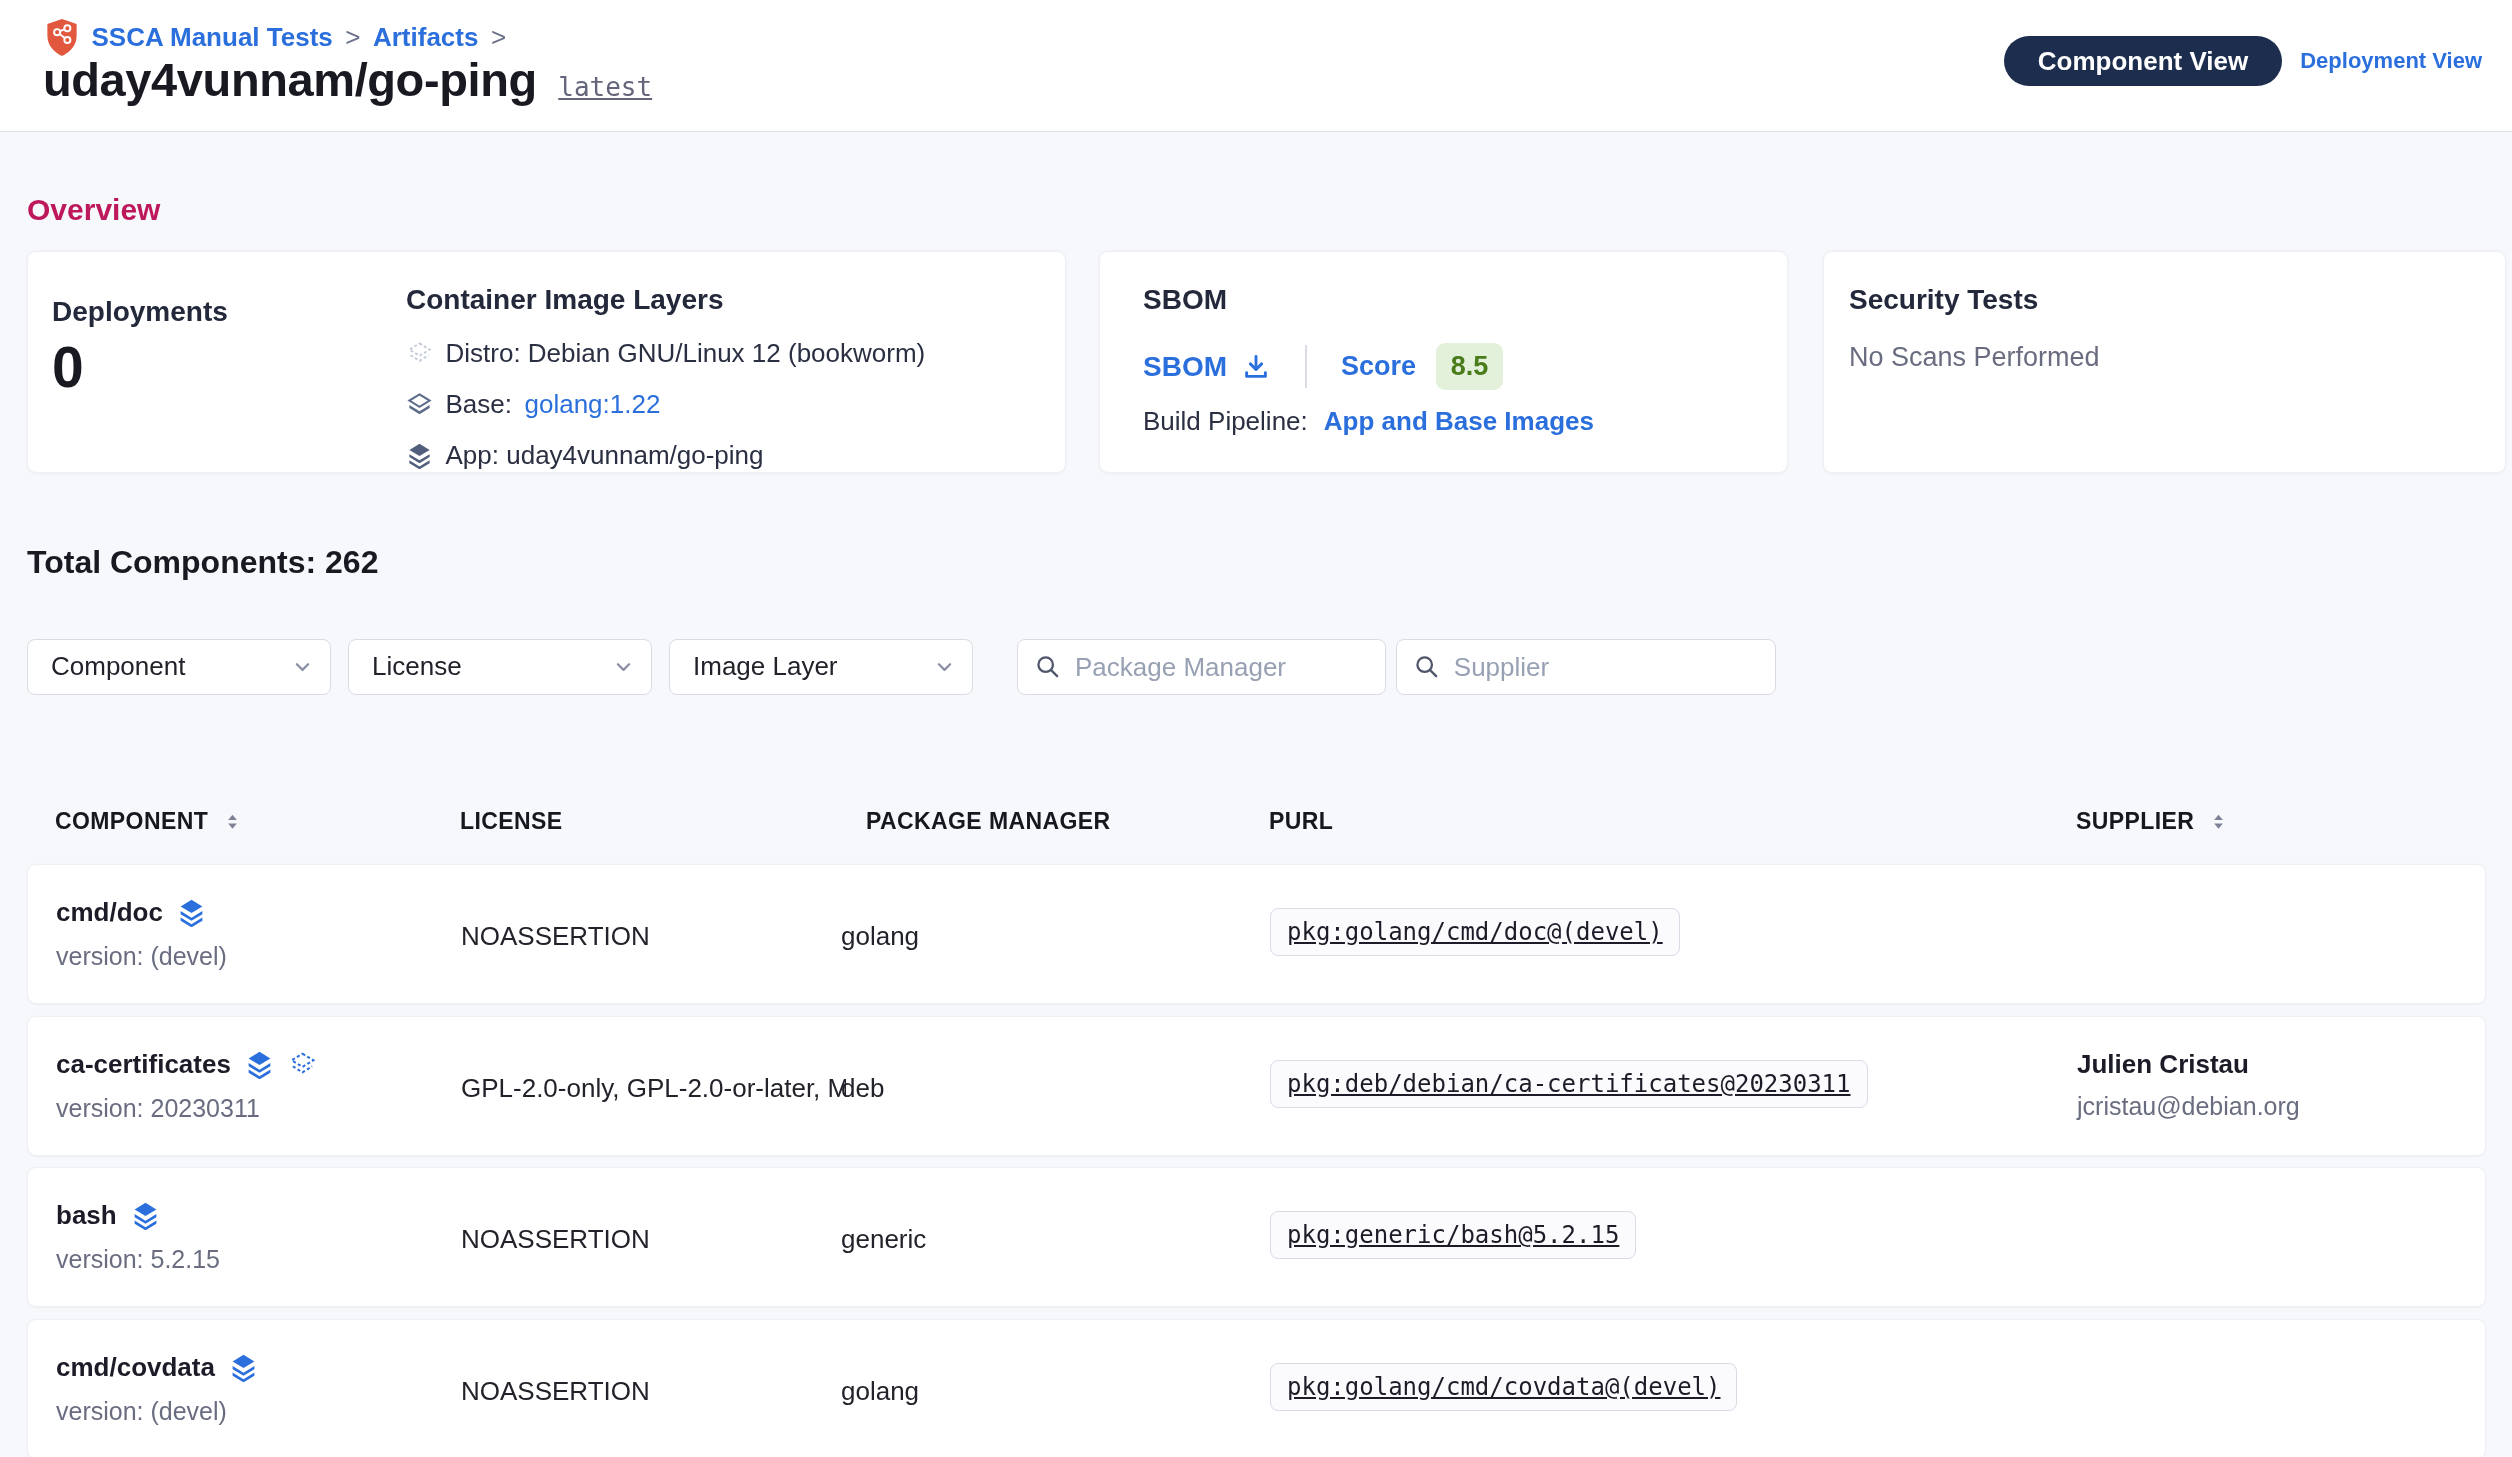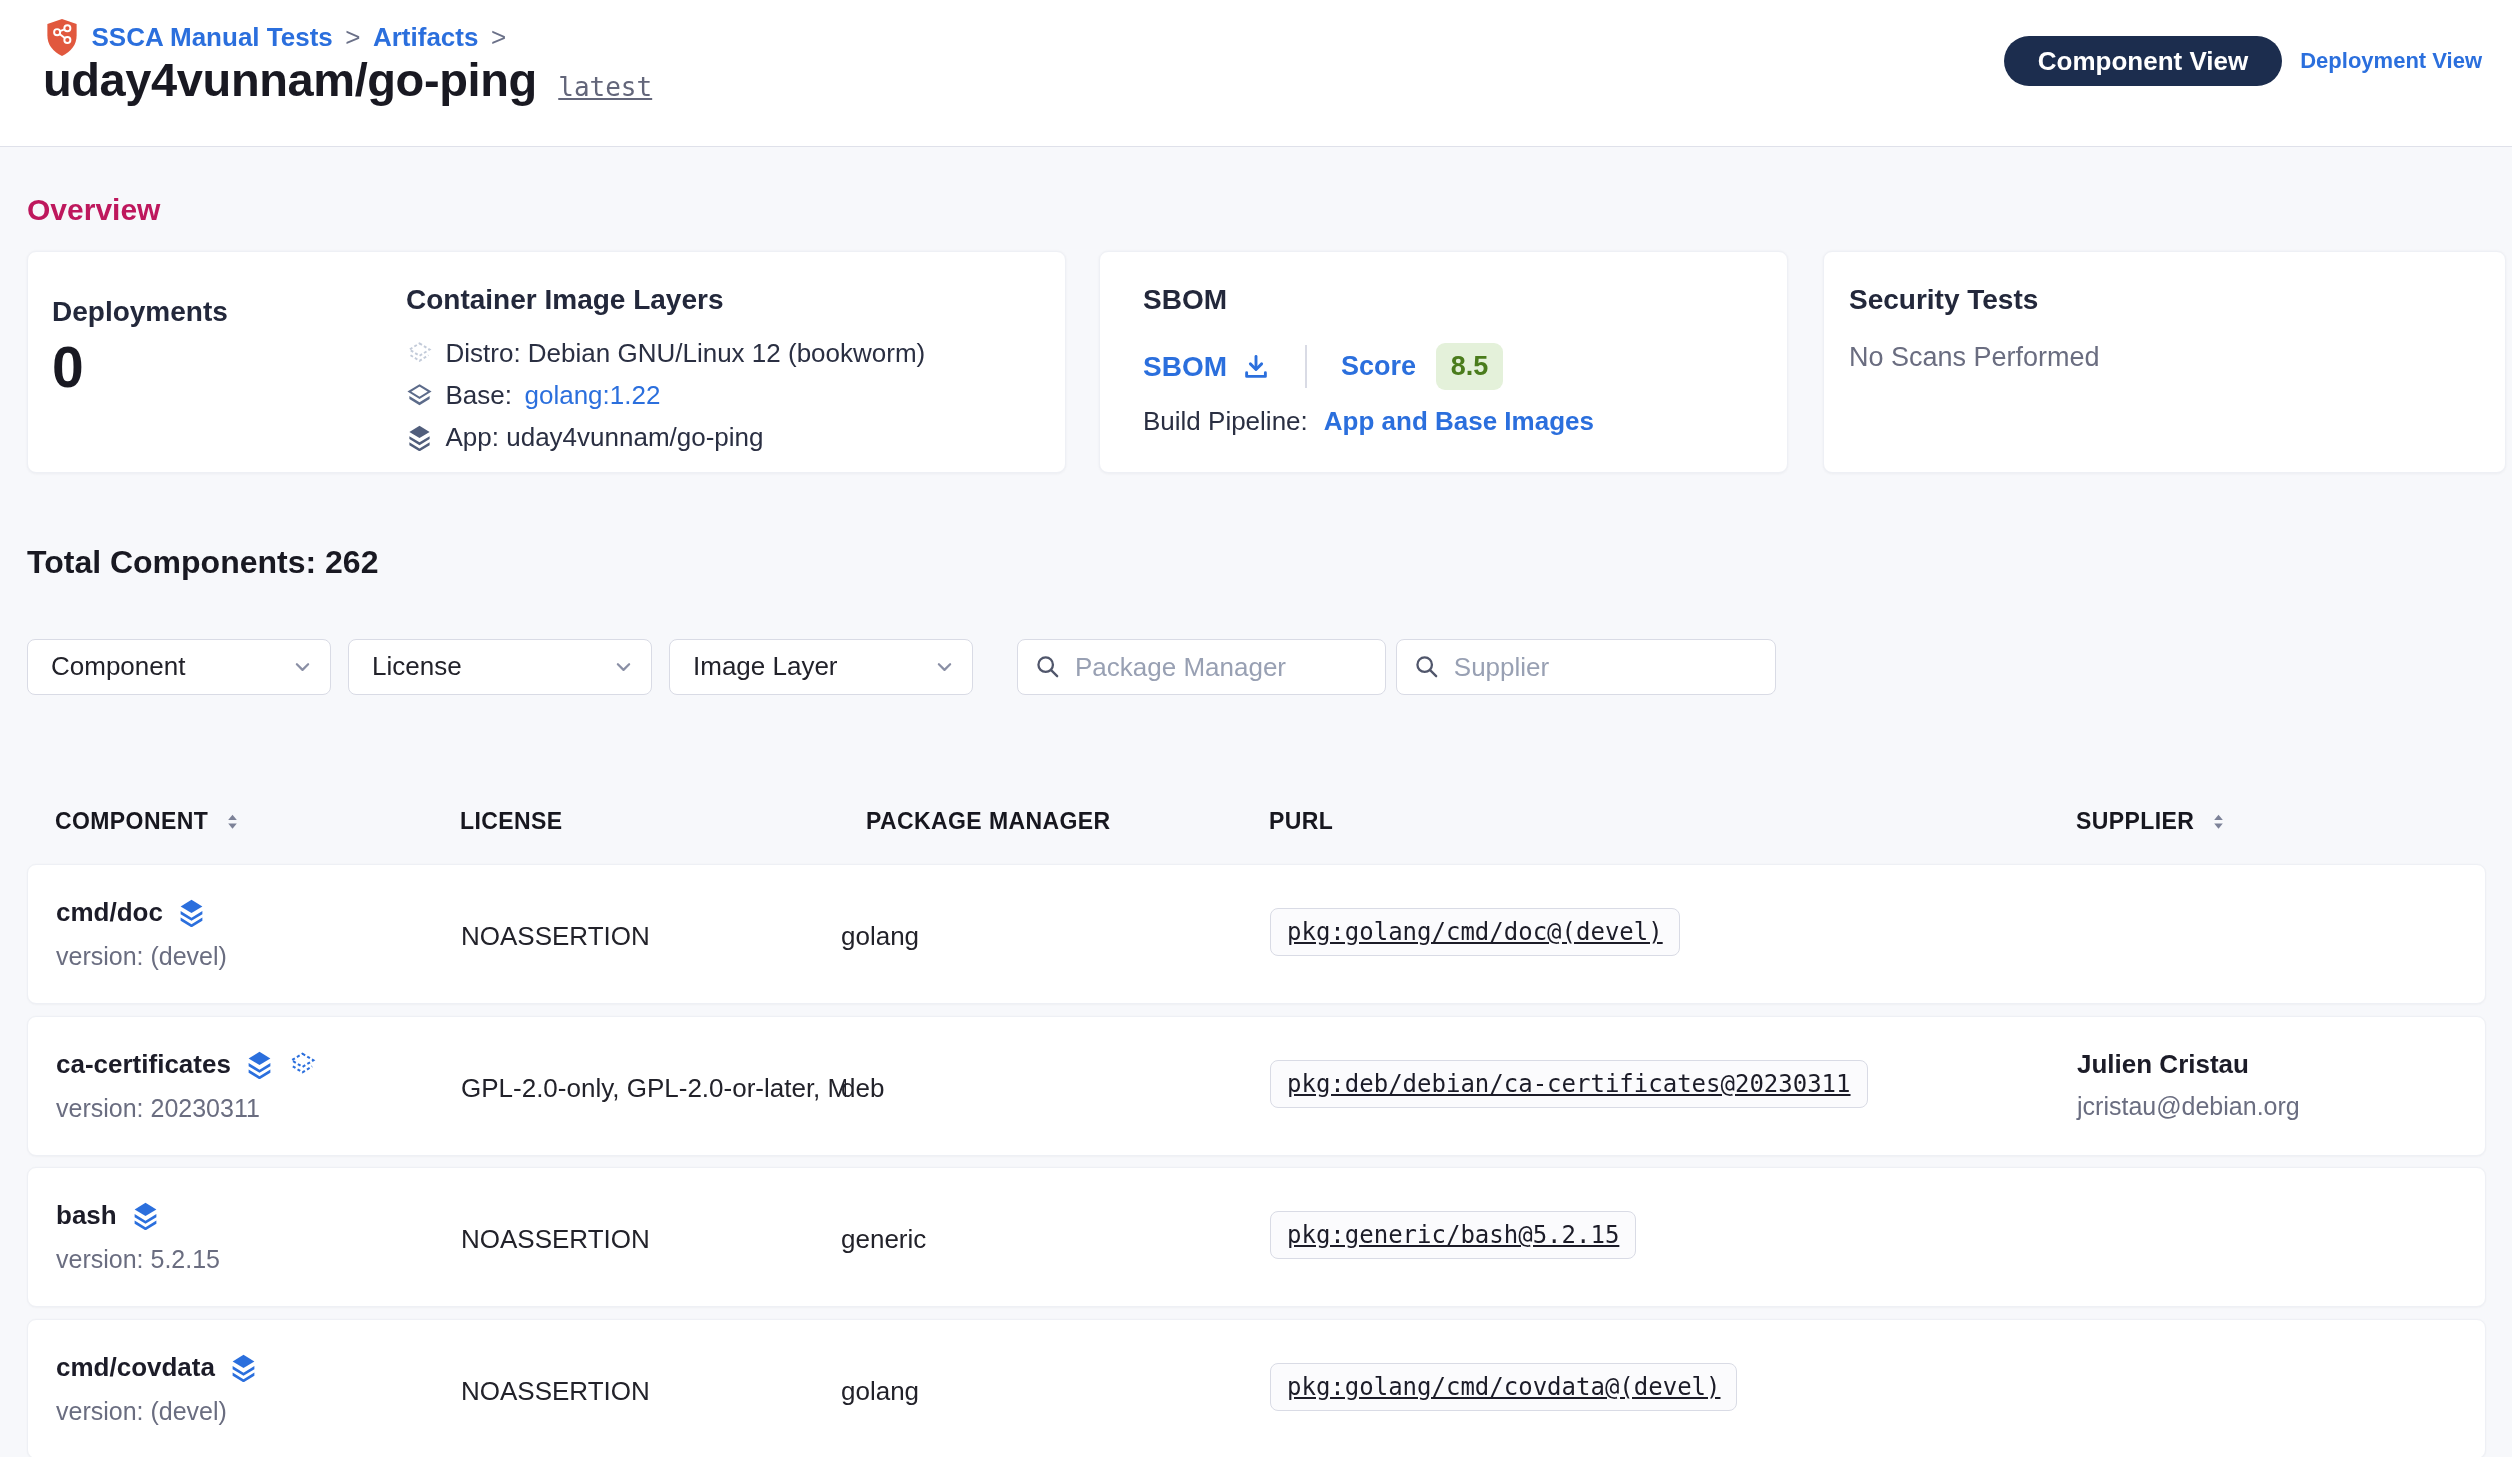--- a/index.html
+++ b/index.html
@@ -8,21 +8,21 @@
     font-family:"Liberation Sans", sans-serif;
     background:#f7f8fb;
     color:#1c1c28;
     position:relative;
     overflow:hidden;
   }
   .mono { font-family:"DejaVu Sans Mono", monospace;text-decoration:underline; }
 
   
   .header-band{
-    position:absolute; top:0; left:0; width:2512px; height:147px;
+    position:absolute; top:0; left:0; width:2512px; height:132px;
     background:#ffffff; border-bottom:1.8px solid #dfe1ea;
   }
   .breadcrumb{
     position:absolute; left:45px; top:18px;
     display:flex; align-items:center; gap:12.5px;
     font-size:26px; font-weight:600;
   }
   .crumb-link{ color:#2b6fdd; cursor:pointer; }
   .crumb-sep{ color:#6a7088; font-weight:400; }
   .title-row{
@@ -48,21 +48,21 @@
   .card{
     position:absolute; top:251px; height:222px;
     background:#ffffff; border:0.9px solid #eef0f5; border-radius:9px;
     box-shadow:0 0.9px 2.7px rgba(40,41,61,0.05);
   }
   #card-deploy-layers{ left:27px; width:1039px; }
   #card-sbom{ left:1099px; width:689px; }
   #card-security{ left:1823px; width:683px; }
   .card-title{ position:absolute; font-size:28px; font-weight:700; color:#23283b; }
   .big-count{ position:absolute; left:24px; top:82px; font-size:57px; font-weight:700; color:#191922; }
-  .layer-list{ position:absolute; left:378px; top:86px; display:flex; flex-direction:column; gap:11px; }
+  .layer-list{ position:absolute; left:378px; top:86px; display:flex; flex-direction:column; gap:20px; }
   .layer-item{ display:flex; align-items:center; gap:12.5px; font-size:26px; color:#2a2f42; }
   .layer-item .lnk{ color:#2b6fdd; cursor:pointer; }
   .sbom-row{ position:absolute; left:43px; top:91px; display:flex; align-items:center; }
   .sbom-link{ display:flex; align-items:center; gap:14.3px; color:#2b6fdd; font-size:28px; font-weight:700; cursor:pointer; }
   .v-divider{ width:1.8px; height:43px; background:#d9dbe5; margin:0 34px; }
   .score-label{ color:#2b6fdd; font-size:27px; font-weight:600; }
   .score-badge{
     margin-left:19.7px; background:#e4f1da; color:#4a7c1c;
     font-size:27px; font-weight:700; border-radius:9px; padding:8px 15px;
   }

